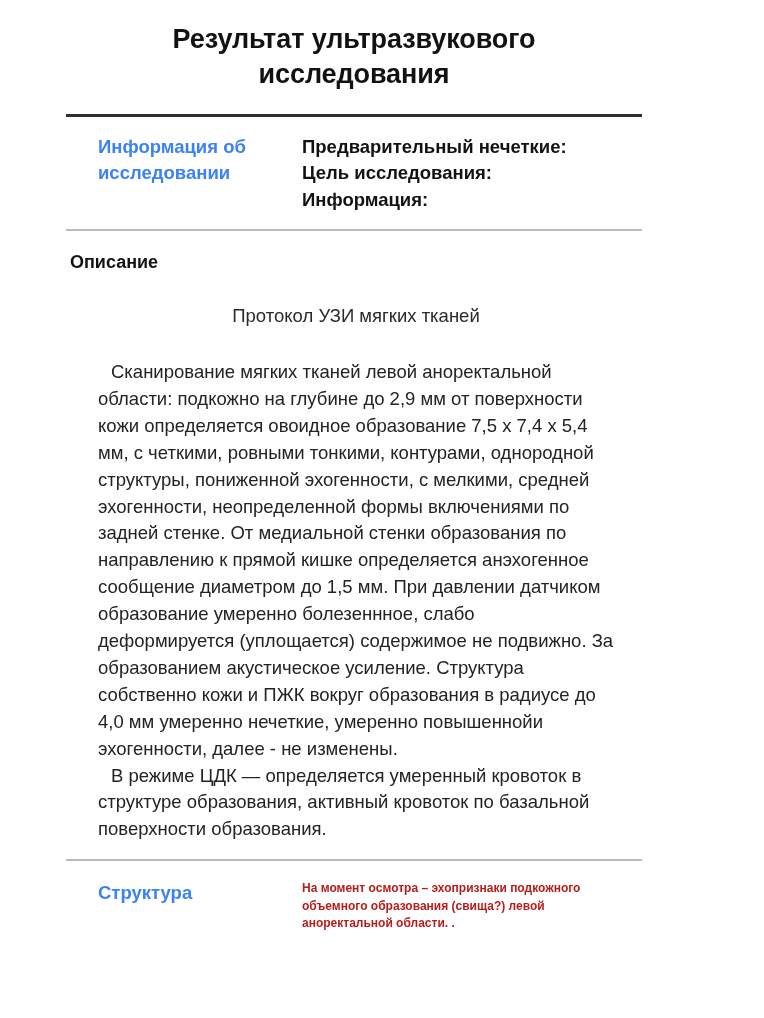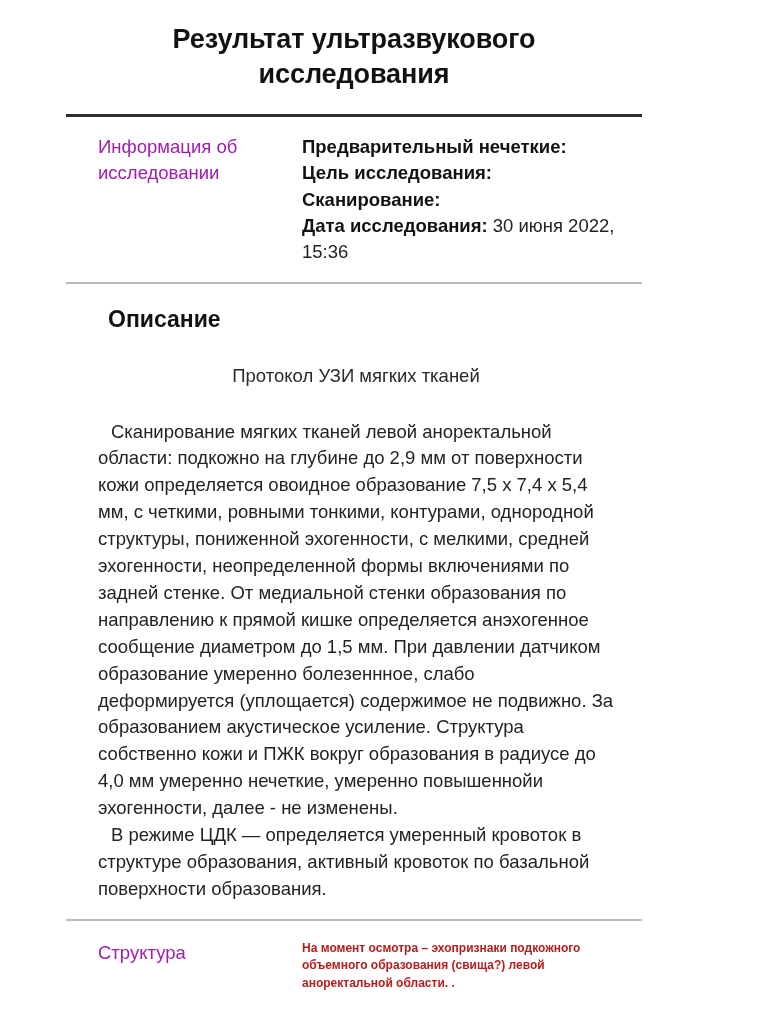--- a/index.html
+++ b/index.html
@@ -62,44 +62,44 @@
   .row {
     display: flex;
     align-items: flex-start;
     padding: 0 91px 0 98px;
     box-sizing: border-box;
   }
   .col-label {
     flex: 0 0 204px;
     max-width: 204px;
     font-size: 18.5px;
-    font-weight: normal;
+    font-weight: bold;
     line-height: 1.42;
-    color: #a21caf;
+    color: #3b82f6;
     padding-right: 10px;
     box-sizing: border-box;
   }
   .col-value {
     flex: 1 1 auto;
     font-size: 18.5px;
     line-height: 1.42;
     color: #232323;
   }
   .col-value .lbl {
     font-weight: bold;
     color: #121212;
   }
   .field-line {
     display: block;
   }
 
   
   .section-heading {
-    padding: 0 0 0 108px;
-    font-size: 23px;
+    padding: 0 0 0 70px;
+    font-size: 18px;
     font-weight: bold;
     color: #121212;
     line-height: 1.4;
   }
 
   
   .desc-block {
     padding: 0 94px 0 98px;
   }
   .desc-centered {
@@ -140,24 +140,21 @@
   <div class="row">
     <div class="col-label">Информация об исследовании</div>
     <div class="col-value">
       <span class="field-line">
         <span class="lbl">Предварительный нечеткие:</span><span></span>
       </span>
       <span class="field-line">
         <span class="lbl">Цель исследования:</span><span></span>
       </span>
       <span class="field-line">
-        <span class="lbl">Сканирование:</span><span></span>
-      </span>
-      <span class="field-line">
-        <span class="lbl">Дата исследования:</span><span> 30 июня 2022, 15:36</span>
+        <span class="lbl">Информация:</span><span></span>
       </span>
     </div>
   </div>
 
   <div class="rule rule-light rule-desc"></div>
 
   <div class="section-heading">Описание</div>
 
   <div class="desc-block">
     <div class="desc-centered">Протокол УЗИ мягких тканей</div>

